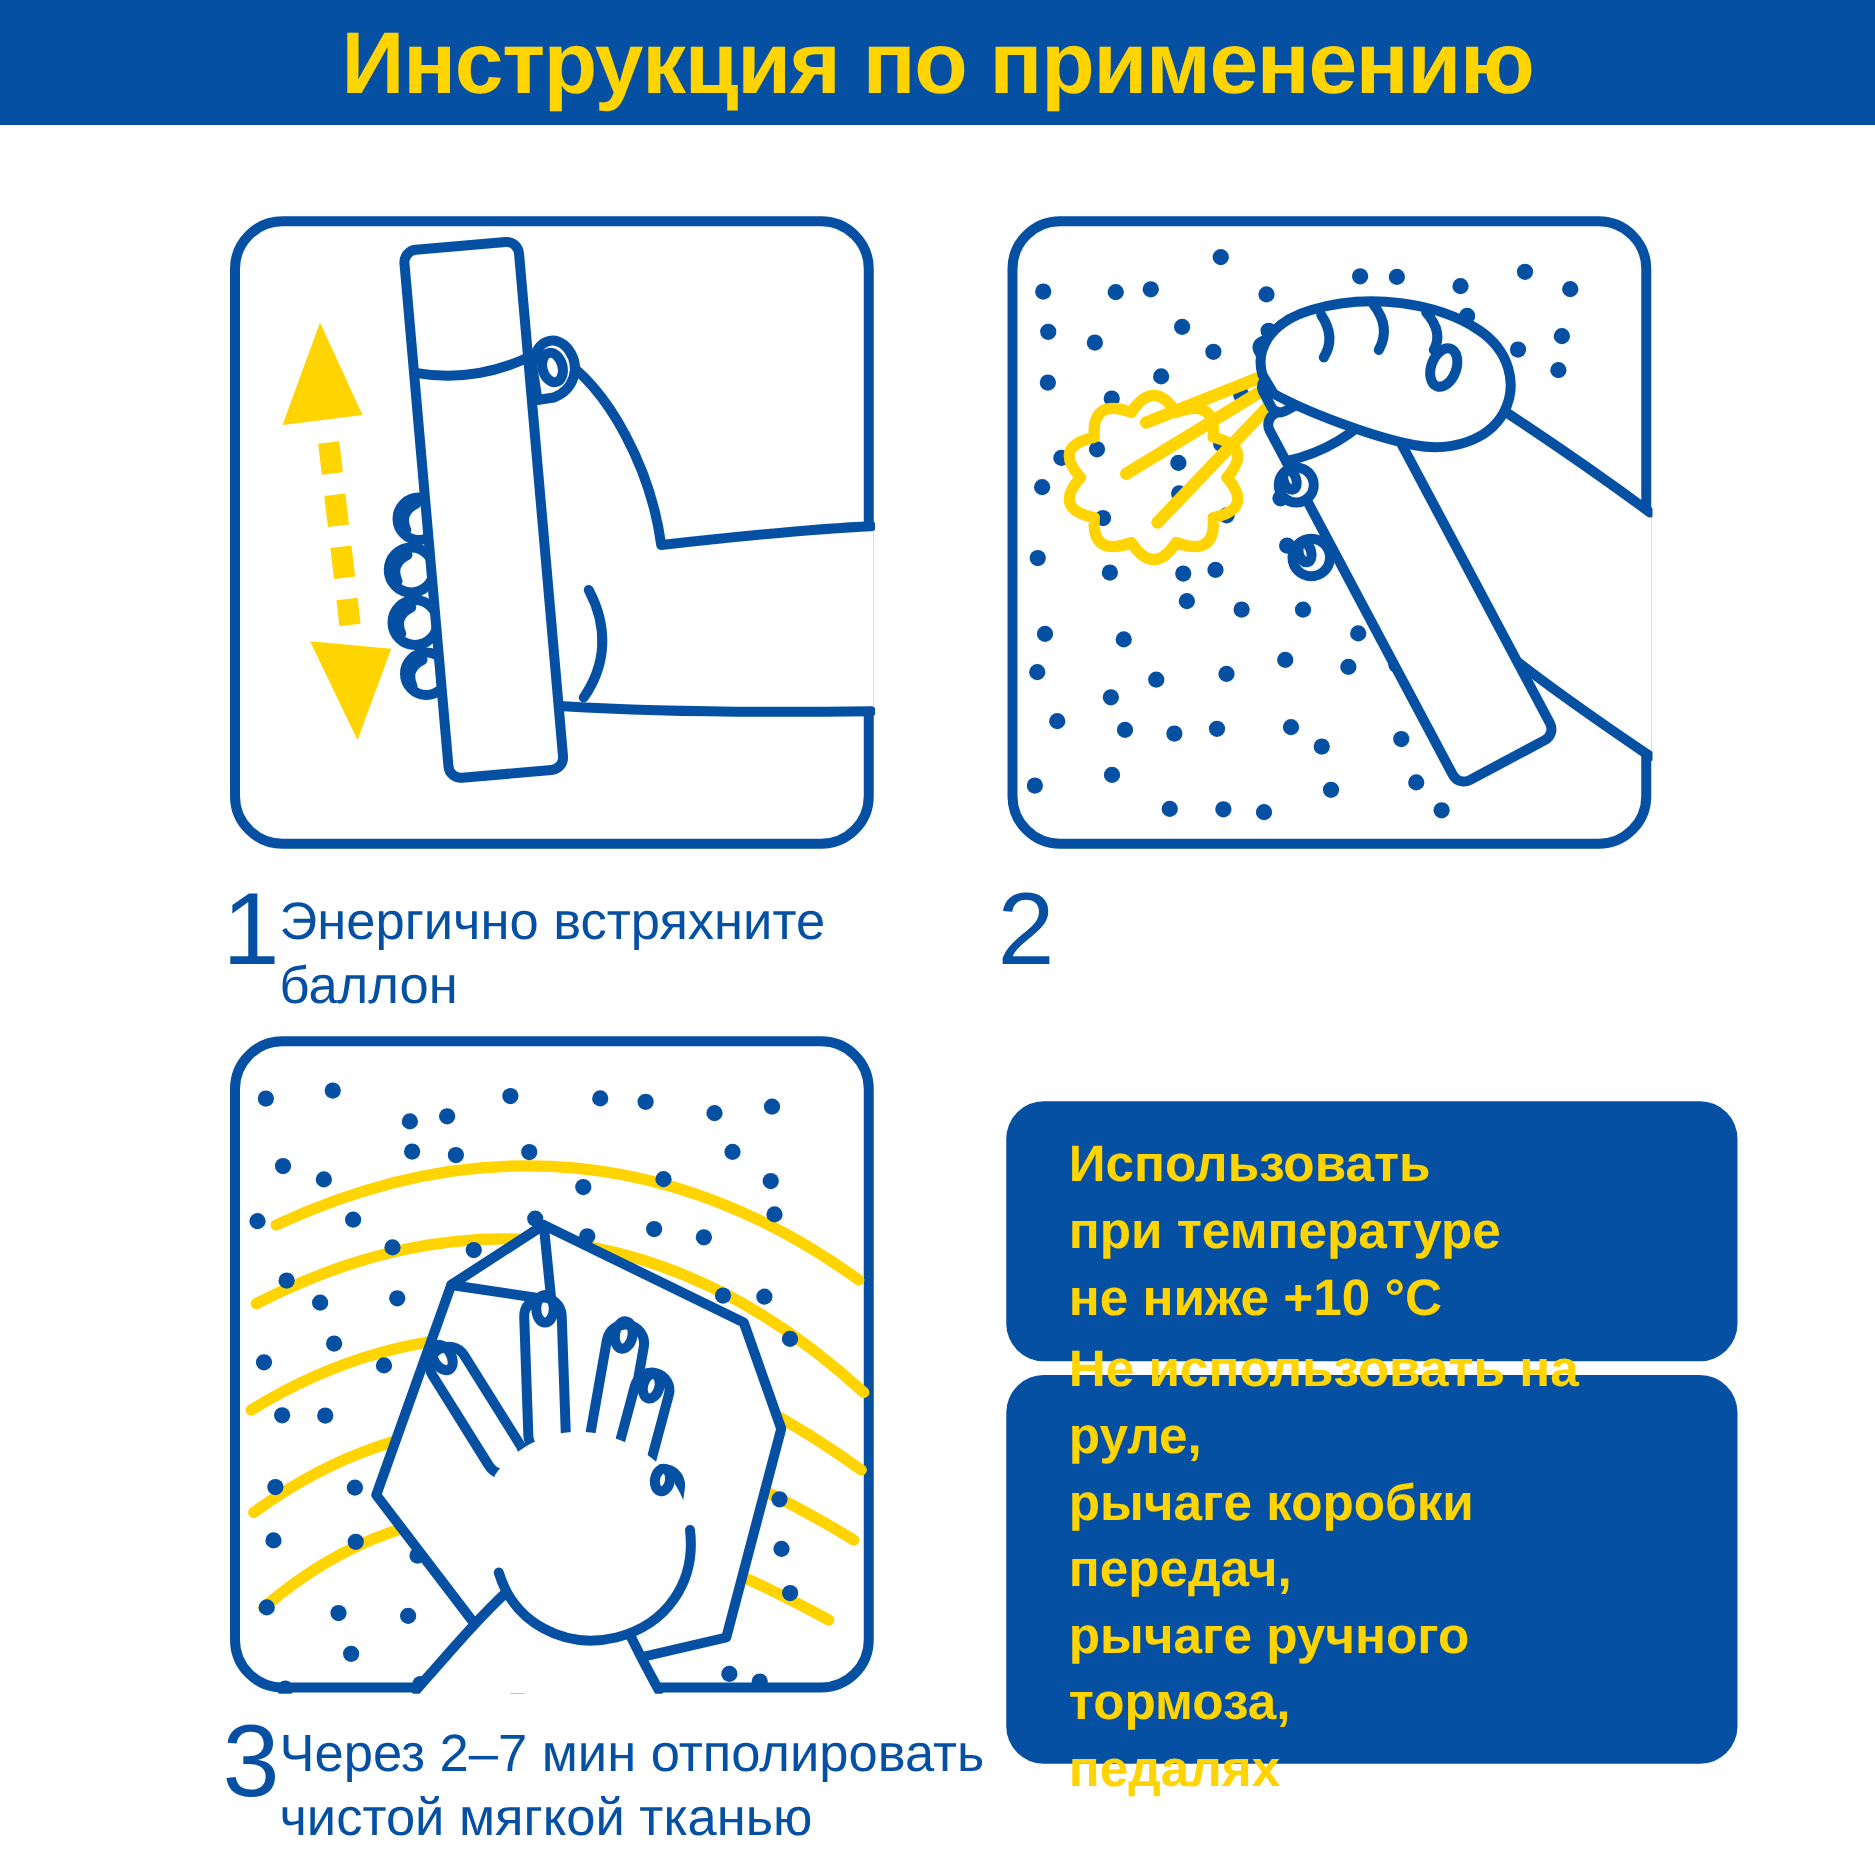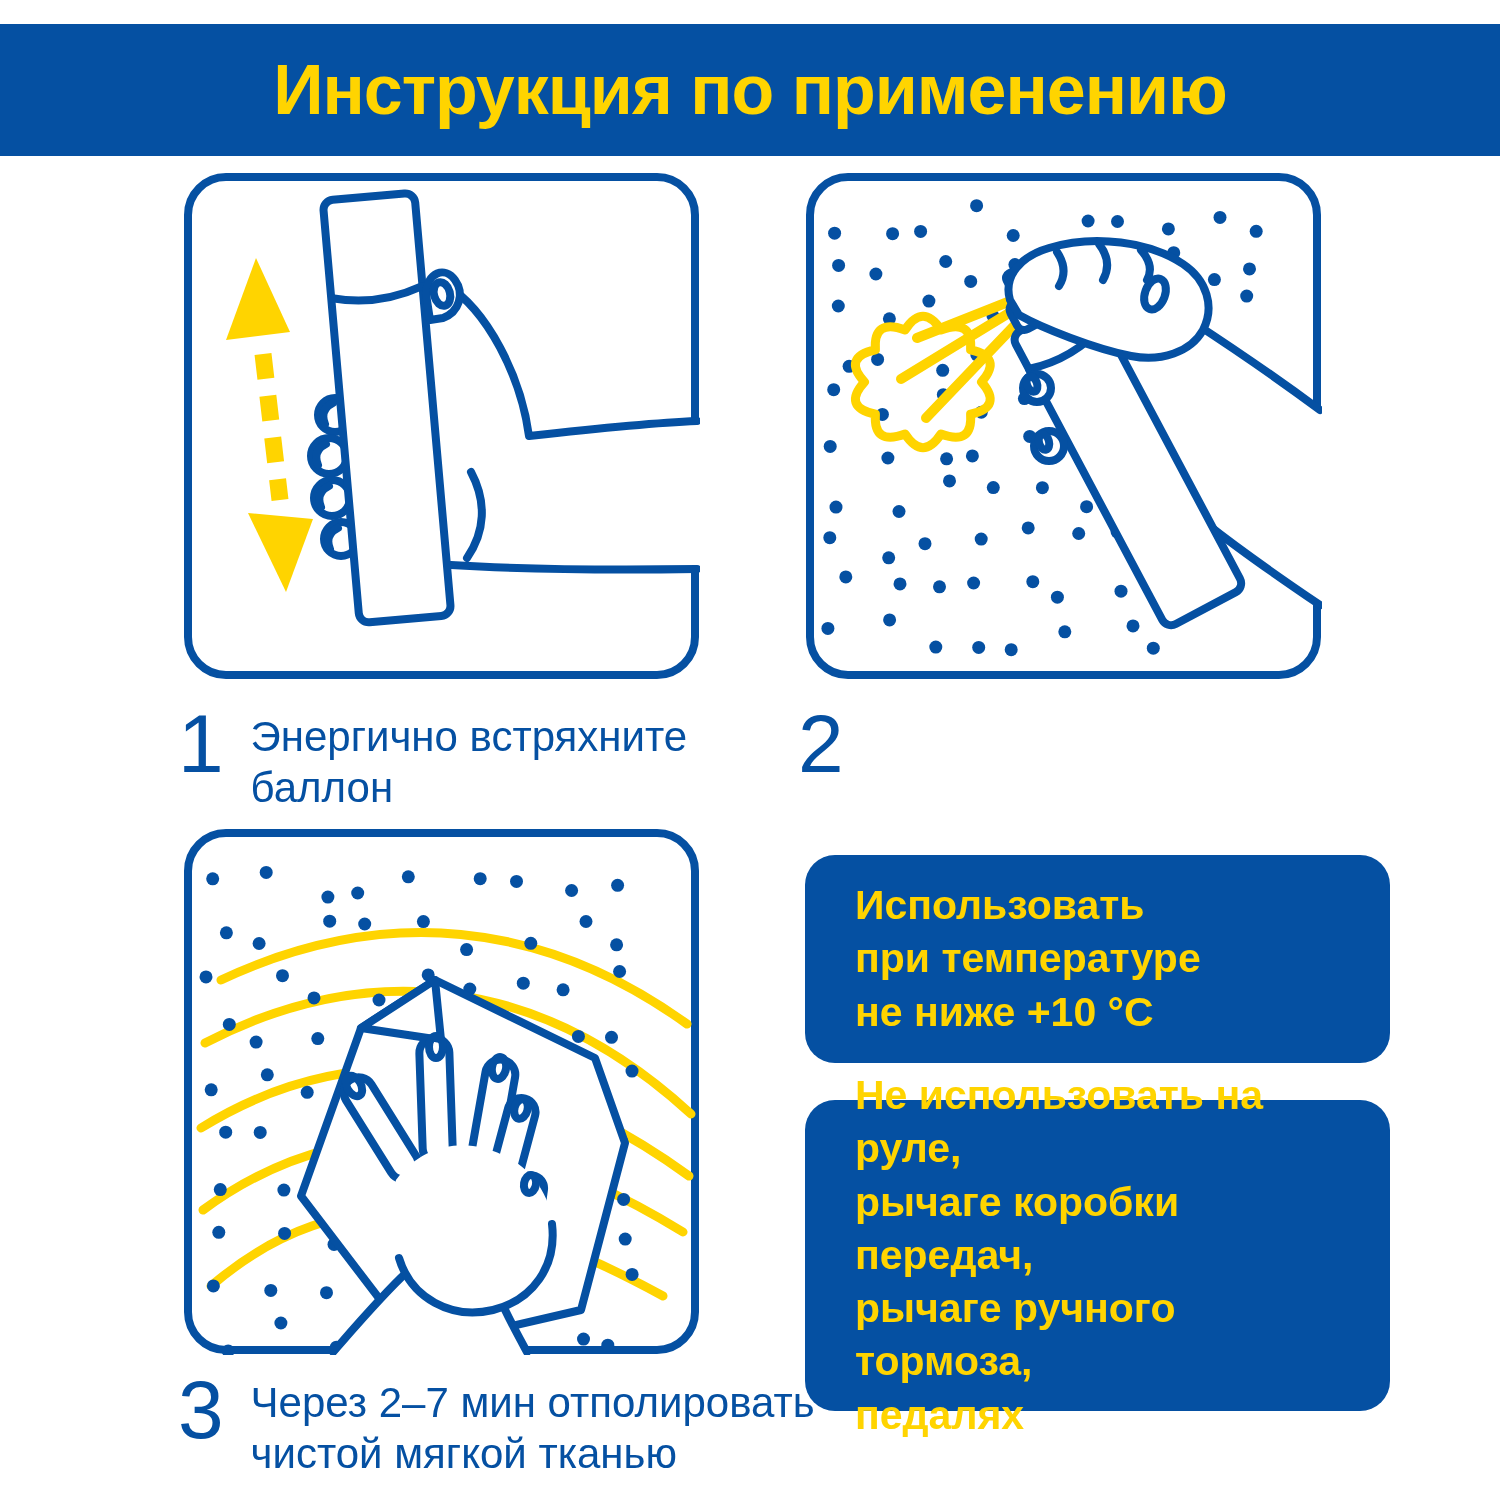--- a/index.html
+++ b/index.html
@@ -1,45 +1,45 @@
 <!DOCTYPE html>
 <html style="--blue: #0550A2; --yellow: #FFD400;"><head>
 <meta charset="utf-8">
 <style>
   :root{ --blue:#0550A2; --yellow:#FFD400; }
   html,body{margin:0;padding:0;background:#fff;}
   .page{position:relative;width:1500px;height:1500px;background:#fff;overflow:hidden;
         font-family:"Liberation Sans",sans-serif;}
-  .header{position:absolute;left:0;top:0;width:1500px;height:132px;background:var(--blue);
-          display:flex;align-items:center;justify-content:center;margin-top:24px;}
+  .header{position:absolute;left:0;top:0;width:1500px;height:100px;background:var(--blue);
+          display:flex;align-items:center;justify-content:center;}
   .page-title{margin:0;color:var(--yellow);font-weight:bold;font-size:70px;letter-spacing:-1px;}
   figure.panel{position:absolute;margin:0;}
   .p1{left:183px;top:172px;width:517px;height:508px;}
   .p2{left:805px;top:172px;width:517px;height:508px;}
   .p3{left:183px;top:828px;width:517px;height:527px;}
   .panel svg{width:100%;height:100%;display:block;}
 
   .ln{fill:none;stroke:var(--blue);stroke-width:8;stroke-linecap:round;stroke-linejoin:round;}
   .fw{fill:#fff;}
   .yl{fill:none;stroke:var(--yellow);stroke-linecap:round;stroke-linejoin:round;}
   .yf{fill:var(--yellow);stroke:none;}
   .dots circle{fill:var(--blue);}
 
   .step{position:absolute;display:flex;align-items:flex-start;color:var(--blue);}
   .step-num{font-size:82px;line-height:0.92;font-weight:400;}
-  .step-text{font-size:42px;line-height:1.22;white-space:pre-line;padding-top:5px;margin-left:27px;}
+  .step-text{font-size:42px;line-height:1.22;white-space:pre-line;padding-top:5px;}
   .s1{left:178px;top:706px;width:600px;}
   .s2{left:798px;top:706px;width:620px;}
   .s3{left:178px;top:1372px;width:660px;}
 
   .notice{position:absolute;left:805px;width:585px;background:var(--blue);border-radius:30px;
           display:flex;align-items:center;}
   .notice p{margin:0;padding-left:50px;padding-right:30px;color:var(--yellow);
             font-weight:bold;font-size:41px;line-height:1.3;white-space:pre-line;}
-  .n1{top:855px;height:208px;}
+  .n1{top:881px;height:208px;}
   .n2{top:1100px;height:311px;}
 </style>
 </head>
 <body>
 
 <div class="page">
 
   <header class="header">
     <h1 class="page-title">Инструкция по применению</h1>
   </header>

